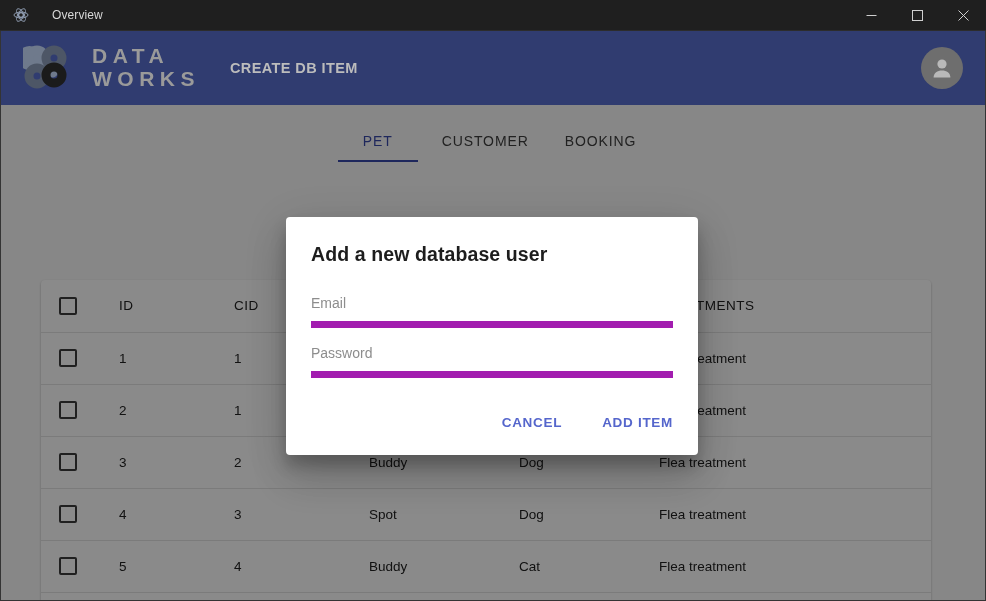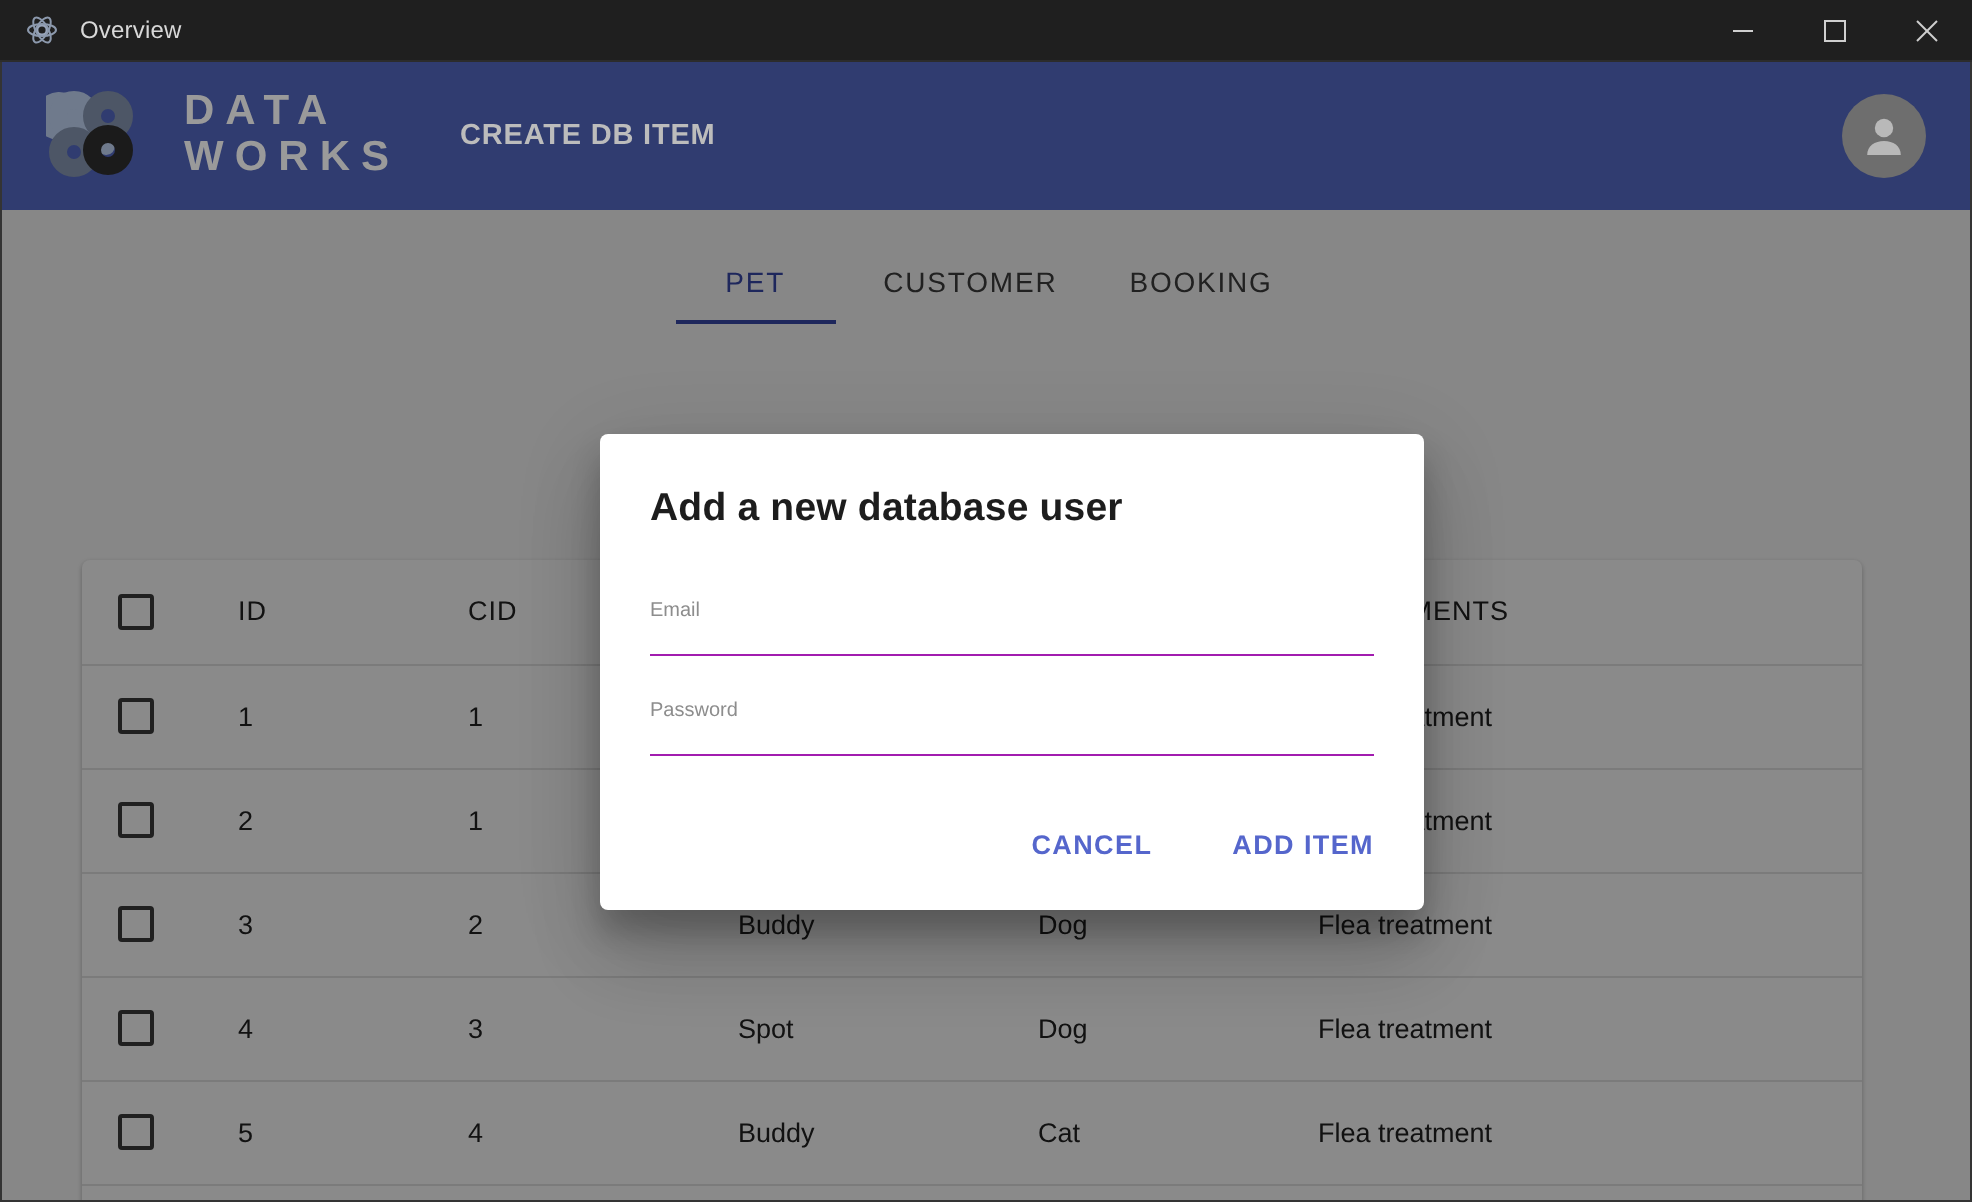--- a/index.html
+++ b/index.html
@@ -33,21 +33,21 @@
     border-bottom: 1px solid #2c2c2c;
   }
   .titlebar-app-icon {
     width: 16px; height: 16px;
     margin-left: 13px;
     position: relative;
     flex: 0 0 auto;
   }
   .titlebar-app-icon svg { display: block; }
   .titlebar-title {
-    margin-left: 11px;
+    margin-left: 23px;
     font-size: 12px;
     color: #d8d8d8;
     letter-spacing: 0.1px;
     white-space: nowrap;
   }
   .titlebar-spacer { flex: 1 1 auto; }
   .win-btn {
     width: 46px;
     height: 31px;
     display: flex;
@@ -252,21 +252,21 @@
     top: 74px; left: 0;
     width: 100%;
     height: 496px;
     background: rgba(0,0,0,0.46);
     z-index: 20;
   }
 
   
   .modal {
     position: absolute;
-    left: 299px;
+    left: 285px;
     top: 186px;
     width: 412px;
     background: #ffffff;
     border-radius: 4px;
     box-shadow: 0 11px 15px rgba(0,0,0,0.20), 0 9px 46px rgba(0,0,0,0.12), 0 24px 38px rgba(0,0,0,0.14);
     z-index: 40;
     padding: 0;
   }
   .modal-title {
     font-size: 19.5px;
@@ -279,23 +279,23 @@
     padding: 22px 25px 0 25px;
   }
   .field {
     position: relative;
     margin-bottom: 10px;
   }
   .field input {
     width: 100%;
     height: 40px;
     border: none;
-    border-bottom: 1px solid #a21caf;
+    border-bottom: 7px solid #a21caf;
     outline: none;
-    font-size: 10px;
+    font-size: 14px;
     color: #a21caf;
     background: transparent;
     font-family: "Liberation Sans", sans-serif;
     padding: 0 0 4px 0;
   }
   .field input::placeholder {
     color: #8d8d8d;
     opacity: 1;
   }
   .modal-actions {

